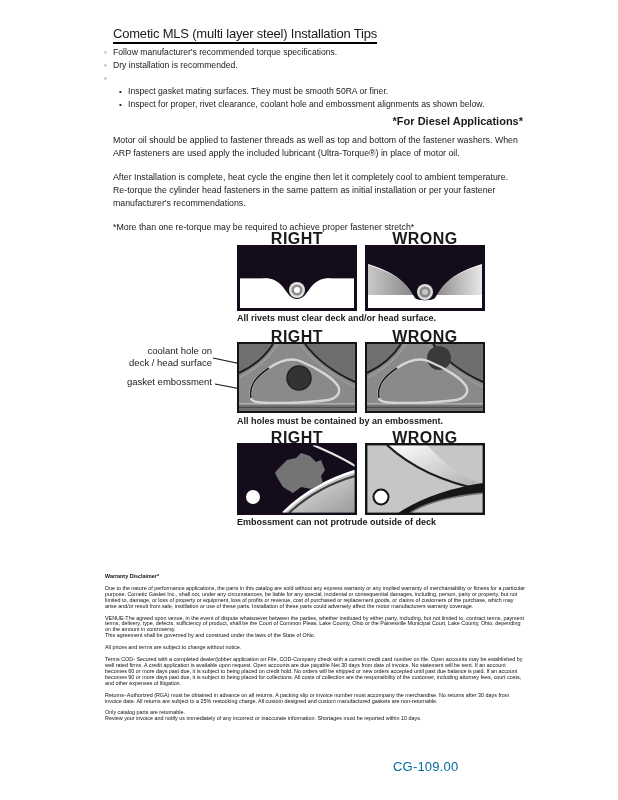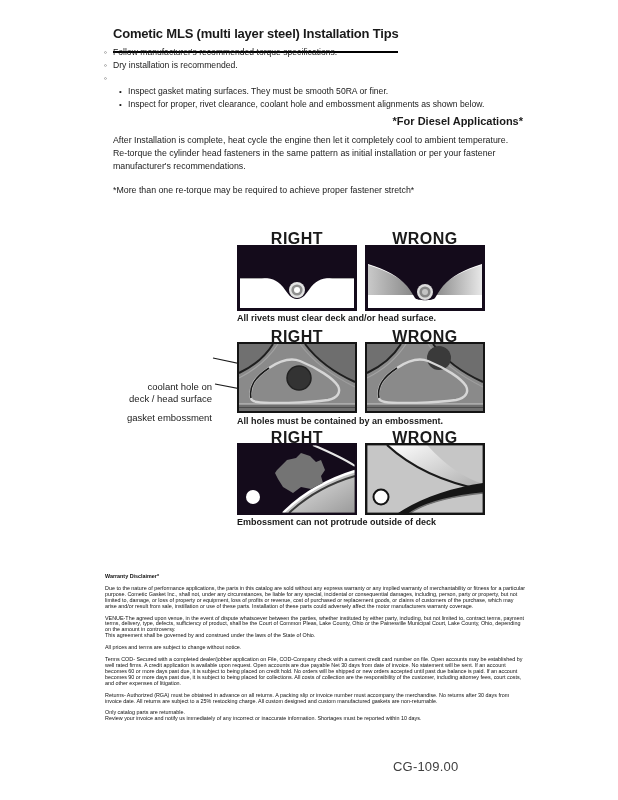--- a/index.html
+++ b/index.html
@@ -7,22 +7,22 @@
     width:618px;height:800px;background:#ffffff;
     font-family:"Liberation Sans","DejaVu Sans",sans-serif;
     color:#1a1a1a;position:relative;overflow:hidden;
     -webkit-font-smoothing:antialiased;
   }
   .abs{position:absolute;}
 
   
   .doc-title{
     left:113px;top:26px;
-    font-size:13px;font-weight:bold;letter-spacing:-0.2px;
-    border-bottom:2px solid #000;padding-bottom:10px;
+    font-size:13px;font-weight:normal;letter-spacing:-0.2px;
+    border-bottom:2px solid #000;padding-bottom:1px;
     display:inline-block;white-space:nowrap;
   }
 
   
   .tips{left:104px;top:46px;font-size:8.6px;line-height:13px;width:440px;}
   .tip-row{display:flex;align-items:baseline;}
   .tip-row .b{width:9px;flex:none;font-size:8px;}
   .sub{padding-left:15px;}
   .sub .b{width:9px;font-size:8px;}
 
@@ -35,30 +35,30 @@
   
   .dg-label{
     font-size:16px;font-weight:bold;letter-spacing:0.5px;
     width:120px;text-align:center;white-space:nowrap;
   }
   .dg-box{width:120px;background:#fff;}
   .dg-box svg{display:block;}
   .dg-caption{font-size:9px;font-weight:bold;line-height:11.5px;white-space:nowrap;}
 
   .side-label{
-    font-size:9.5px;line-height:12px;text-align:right;white-space:nowrap;margin-top:36px;
+    font-size:9.5px;line-height:12px;text-align:right;white-space:nowrap;
   }
 
   
   .warranty{left:105px;top:574px;width:421px;font-size:5.4px;line-height:5.9px;color:#111;}
   .warranty .wh{font-weight:bold;margin-bottom:6px;}
   .warranty .wp{margin-bottom:6px;}
   .warranty .wl{margin-bottom:0;}
 
-  .doc-code{left:393px;top:759px;font-size:13px;color:#404040;letter-spacing:0.2px;}
+  .doc-code{left:393px;top:759px;font-size:13px;color:#0369a1;letter-spacing:0.2px;}
 </style>
 </head>
 <body>
 
 <div class="abs doc-title">Cometic MLS (multi layer steel) Installation Tips</div>
 
 <div class="abs tips">
   <div class="tip-row">
     <span class="b">◦</span>
     <span>Follow manufacturer's recommended torque specifications.</span>
@@ -75,20 +75,21 @@
     <span>Inspect gasket mating surfaces.  They must be smooth 50RA or finer.</span>
   </div>
   <div class="tip-row sub">
     <span class="b">•</span>
     <span>Inspect for proper, rivet clearance, coolant hole and embossment alignments as shown below.</span>
   </div>
 </div>
 
 <div class="abs diesel">
   <div class="diesel-h">*For Diesel Applications*</div>
+  <p>Motor oil should be applied to fastener threads as well as top and bottom of the fastener washers. When ARP fasteners are used apply the included lubricant (Ultra-Torque®) in place of motor oil.</p>
   <p>After Installation is complete, heat cycle the engine then let it completely cool to ambient temperature. Re-torque the cylinder head fasteners in the same pattern as initial installation or per your fastener manufacturer's recommendations.</p>
   <p class="note">*More than one re-torque may be required to achieve proper fastener stretch*</p>
 </div>
 
 <div class="abs dg-label" style="left:237px;top:230px;">RIGHT</div>
 <div class="abs dg-label" style="left:365px;top:230px;">WRONG</div>
 
 <div class="abs dg-box" style="left:237px;top:245px;">
   <svg width="120" height="66" viewBox="0 0 120 66">
     <rect x="0" y="0" width="120" height="66" fill="#ffffff"></rect>

